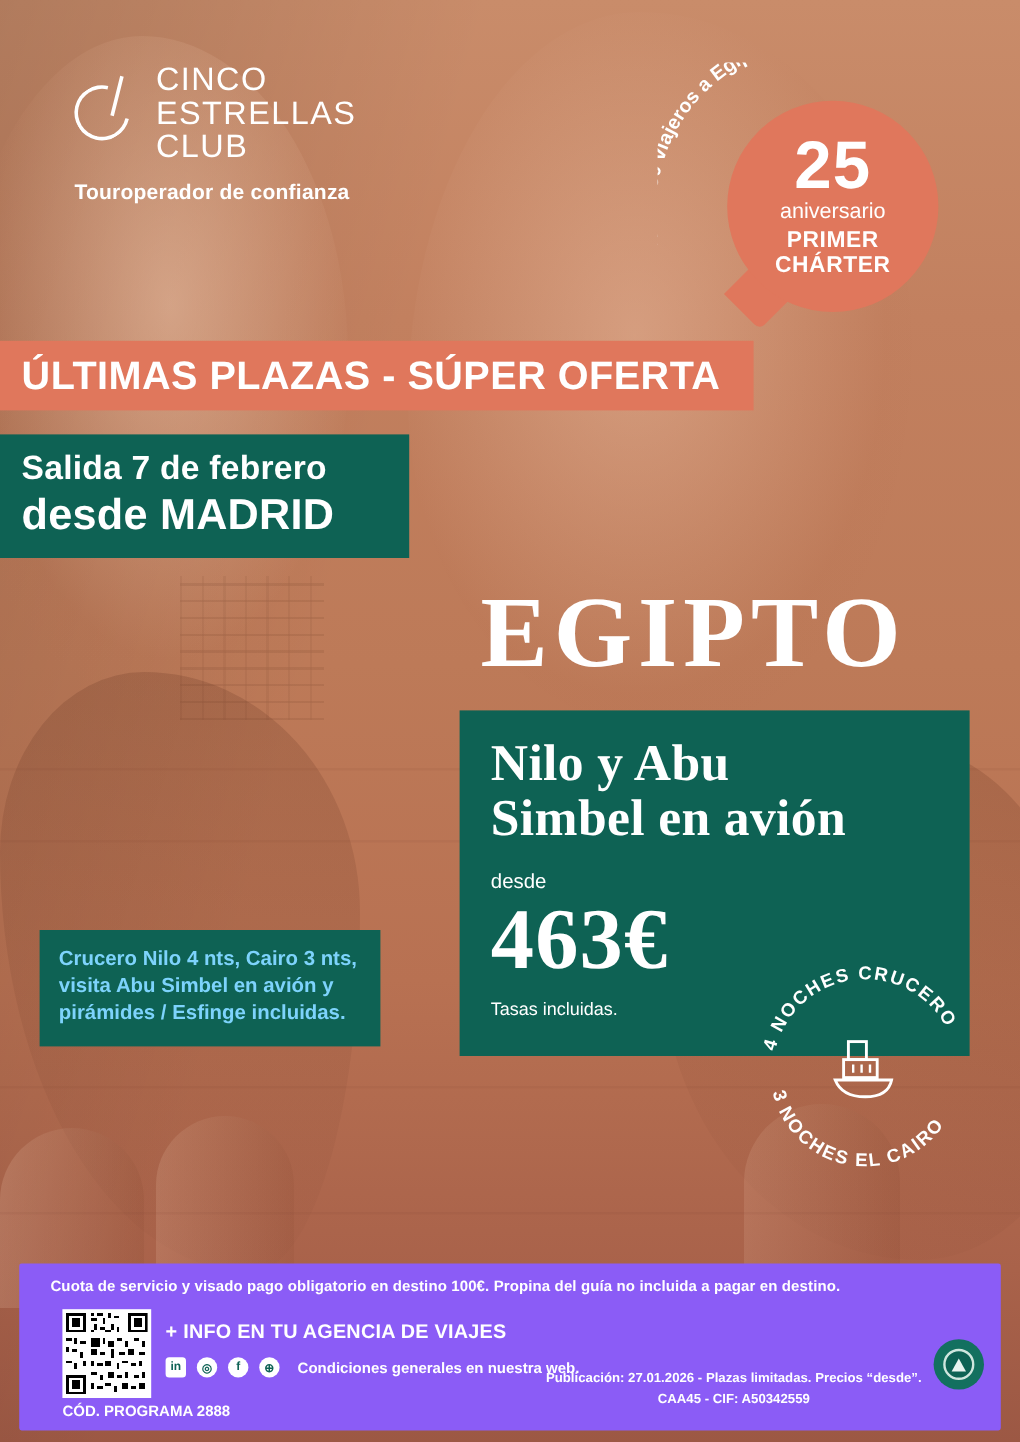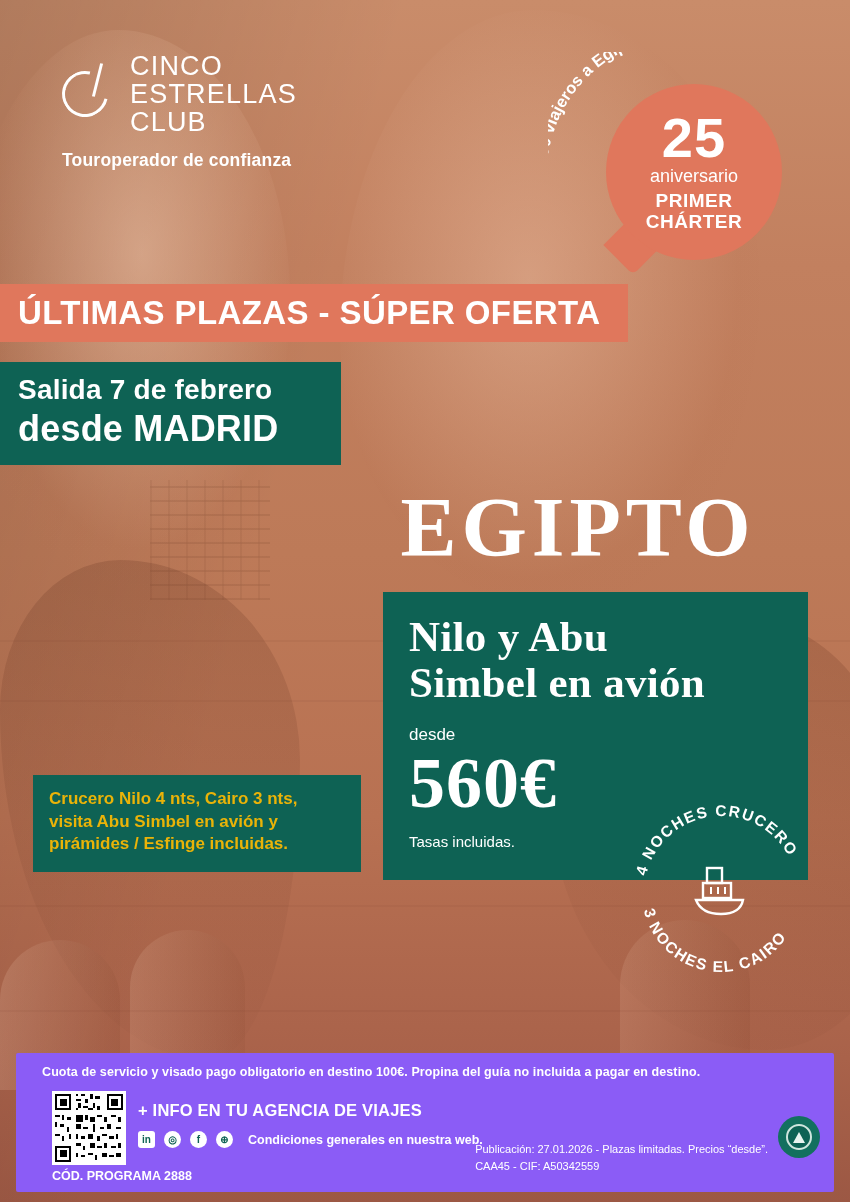--- a/index.html
+++ b/index.html
@@ -138,22 +138,22 @@
   }
   .offer-desde { font-size: 17px; margin-top: 18px; }
   .offer-price {
     font-family: "Liberation Serif", serif; font-size: 72px; font-weight: bold;
     line-height: 1.0; margin-top: 2px; letter-spacing: 1px;
   }
   .offer-tasas { font-size: 15px; margin-top: 14px; }
 
   
   .inc-card {
-    position: absolute; left: 33px; top: 775px; width: 328px; height: 97px;
-    background: #0e6254; color: #eab308; padding: 13px 16px;
+    position: absolute; left: 33px; top: 775px; width: 284px; height: 97px;
+    background: #0e6254; color: #7dd3fc; padding: 13px 16px;
     font-size: 17px; font-weight: bold; line-height: 1.33;
   }
 
   
   .stamp { position: absolute; left: 628px; top: 800px; width: 186px; height: 186px; }
   .stamp svg text { fill: #fff; font-size: 15.5px; font-weight: bold; letter-spacing: 1.6px;
     font-family: "Liberation Sans", sans-serif; }
   .stamp-icon {
     position: absolute; left: 63px; top: 62px; width: 62px; height: 60px;
   }
@@ -180,22 +180,22 @@
   .soc {
     width: 17px; height: 17px; border-radius: 3px; background: #fff; color: #0e6254;
     font-size: 10px; font-weight: bold; display: flex; align-items: center; justify-content: center;
   }
   .soc.circle { border-radius: 50%; }
   .cond { font-size: 12.5px; font-weight: bold; margin-left: 6px; }
   .codprog {
     position: absolute; left: 36px; top: 116px; font-size: 12.5px; font-weight: bold;
   }
   .legal {
-    position: absolute; right: 66px; bottom: 18px; text-align: left;
-    font-size: 11px; font-weight: normal; line-height: 1.5;
+    position: absolute; right: 66px; bottom: 18px; text-align: center;
+    font-size: 11px; font-weight: bold; line-height: 1.5;
   }
   .seal {
     position: absolute; right: 14px; bottom: 34px; width: 42px; height: 42px;
     border-radius: 50%; background: #13705f;
     display: flex; align-items: center; justify-content: center;
   }
   .seal-inner {
     width: 26px; height: 26px; border-radius: 50%; background: #0e6254;
     border: 2px solid #cfe6de; display:flex; align-items:center; justify-content:center;
   }
@@ -265,21 +265,21 @@
   </div>
 
   <div class="egipto">EGIPTO</div>
 
   <div class="offer-card">
     <div class="offer-title">
       <div>Nilo y Abu</div>
       <div>Simbel en avión</div>
     </div>
     <div class="offer-desde">desde</div>
-    <div class="offer-price">560€</div>
+    <div class="offer-price">463€</div>
     <div class="offer-tasas">Tasas incluidas.</div>
   </div>
 
   <div class="inc-card">
     <div>Crucero Nilo 4 nts, Cairo 3 nts,</div>
     <div>visita Abu Simbel en avión y</div>
     <div>pirámides / Esfinge incluidas.</div>
   </div>
 
   <div class="stamp">

